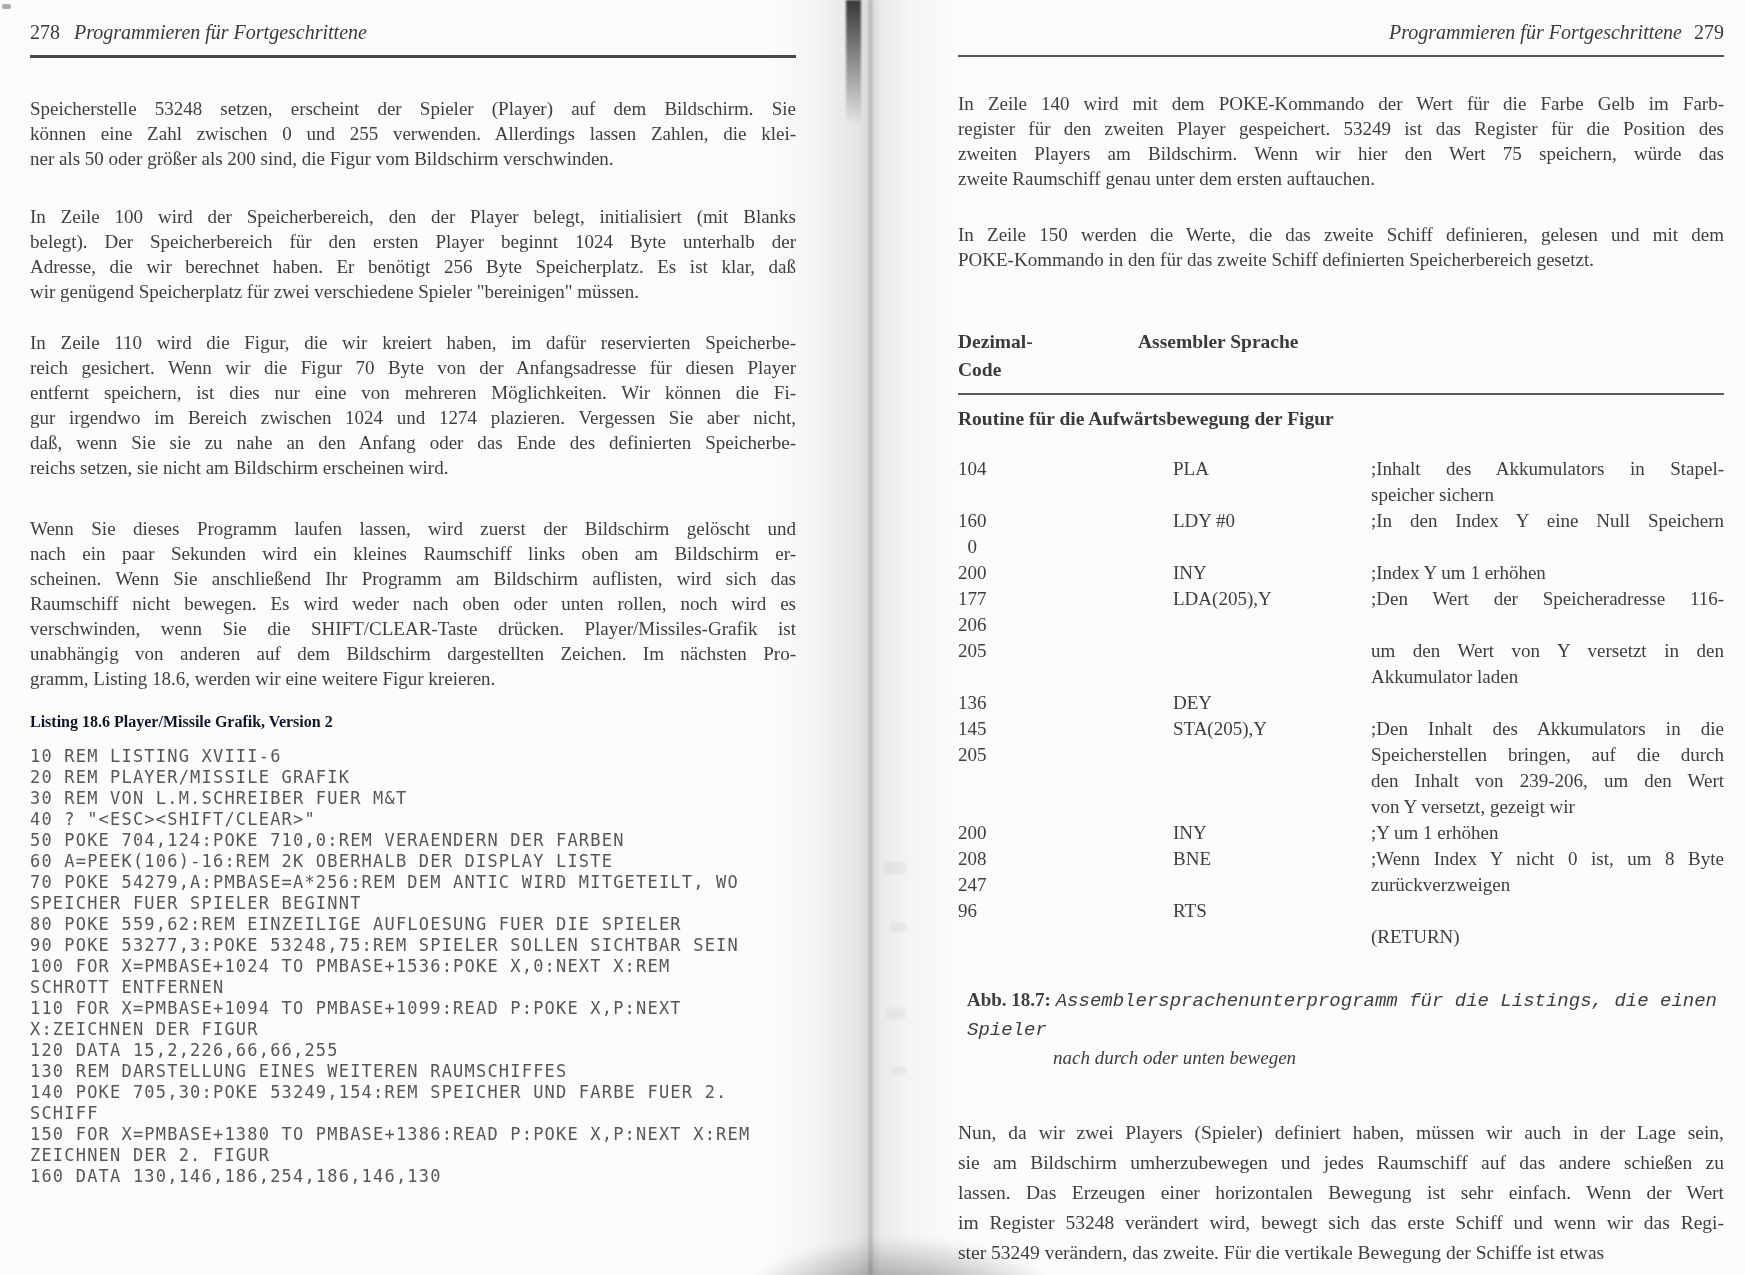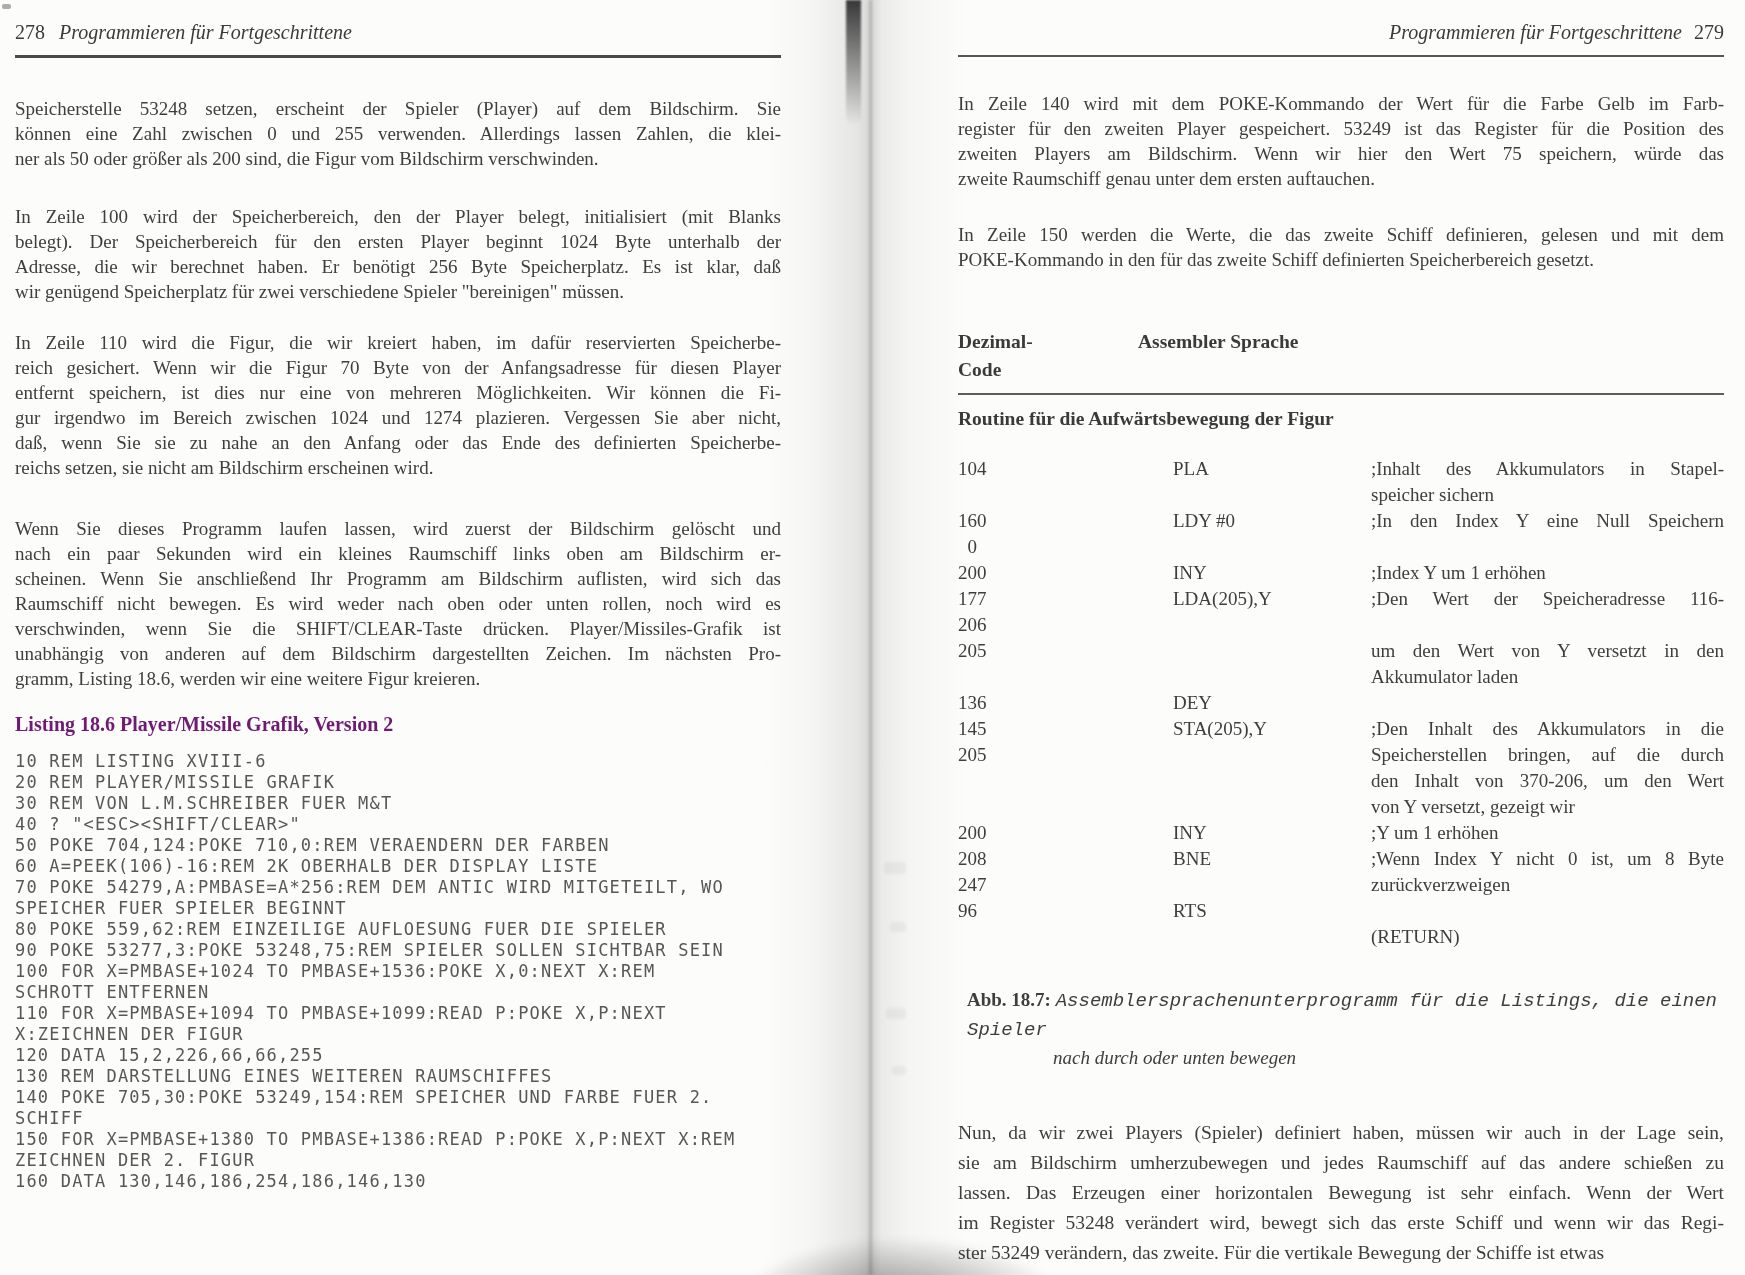--- a/index.html
+++ b/index.html
@@ -4,41 +4,41 @@
 <title>Book Spread</title>
 <style>
   html,body{margin:0;padding:0;}
   body{
     width:1745px;height:1275px;position:relative;overflow:hidden;
     background:#fcfcfb;
     font-family:"Liberation Serif", serif;
     color:#3e3e3e;
   }
   .page{position:absolute;top:0;width:766px;}
-  .page-left{left:15px;}
+  .page-left{left:30px;}
   .page-right{left:958px;}
 
   
   .hdr{font-size:20px;line-height:24px;margin-top:20px;color:#3a3a3a;}
   .hdr .pnum{font-style:normal;}
   .hdr .htitle{font-style:italic;}
   .page-left .hdr .htitle{margin-left:14px;}
   .page-right .hdr{text-align:right;}
   .page-right .hdr .pnum{margin-left:12px;}
   .rule{height:3px;background:#4a4a4a;margin-top:11px;}
   .page-right .rule{height:2px;background:#555;}
 
   
   .para{font-size:19px;line-height:25px;text-align:left;}
   .para .jl, .jl{text-align:justify;text-align-last:justify;}
   .mt-p1l{margin-top:38px;} .mt-p2l{margin-top:33px;}
   .mt-p3l{margin-top:26px;} .mt-p4l{margin-top:36px;}
   .mt-p1r{margin-top:34px;} .mt-p2r{margin-top:31px;}
 
-  .listing-head{margin-top:22px;font-size:20px;font-weight:bold;color:#701a75;}
+  .listing-head{margin-top:22px;font-size:16px;font-weight:bold;color:#0f172a;}
 
   .code{
     margin-top:15px;
     font-family:"DejaVu Sans Mono", monospace;
     font-size:17px;line-height:21px;letter-spacing:1.2px;
     color:#575757;white-space:pre;
   }
 
   
   .tblhead{margin-top:56px;display:flex;font-weight:bold;font-size:19.5px;line-height:28px;color:#3a3a3a;}
@@ -219,21 +219,21 @@
         <div class="acell cmt jl">;Den Inhalt des Akkumulators in die</div>
       </div>
       <div class="arow">
         <div class="acell dec">205</div>
         <div class="acell asm"></div>
         <div class="acell cmt jl">Speicherstellen bringen, auf die durch</div>
       </div>
       <div class="arow">
         <div class="acell dec"></div>
         <div class="acell asm"></div>
-        <div class="acell cmt jl">den Inhalt von 370-206, um den Wert</div>
+        <div class="acell cmt jl">den Inhalt von 239-206, um den Wert</div>
       </div>
       <div class="arow">
         <div class="acell dec"></div>
         <div class="acell asm"></div>
         <div class="acell cmt">von Y versetzt, gezeigt wir</div>
       </div>
       <div class="arow">
         <div class="acell dec">200</div>
         <div class="acell asm">INY</div>
         <div class="acell cmt">;Y um 1 erhöhen</div>

